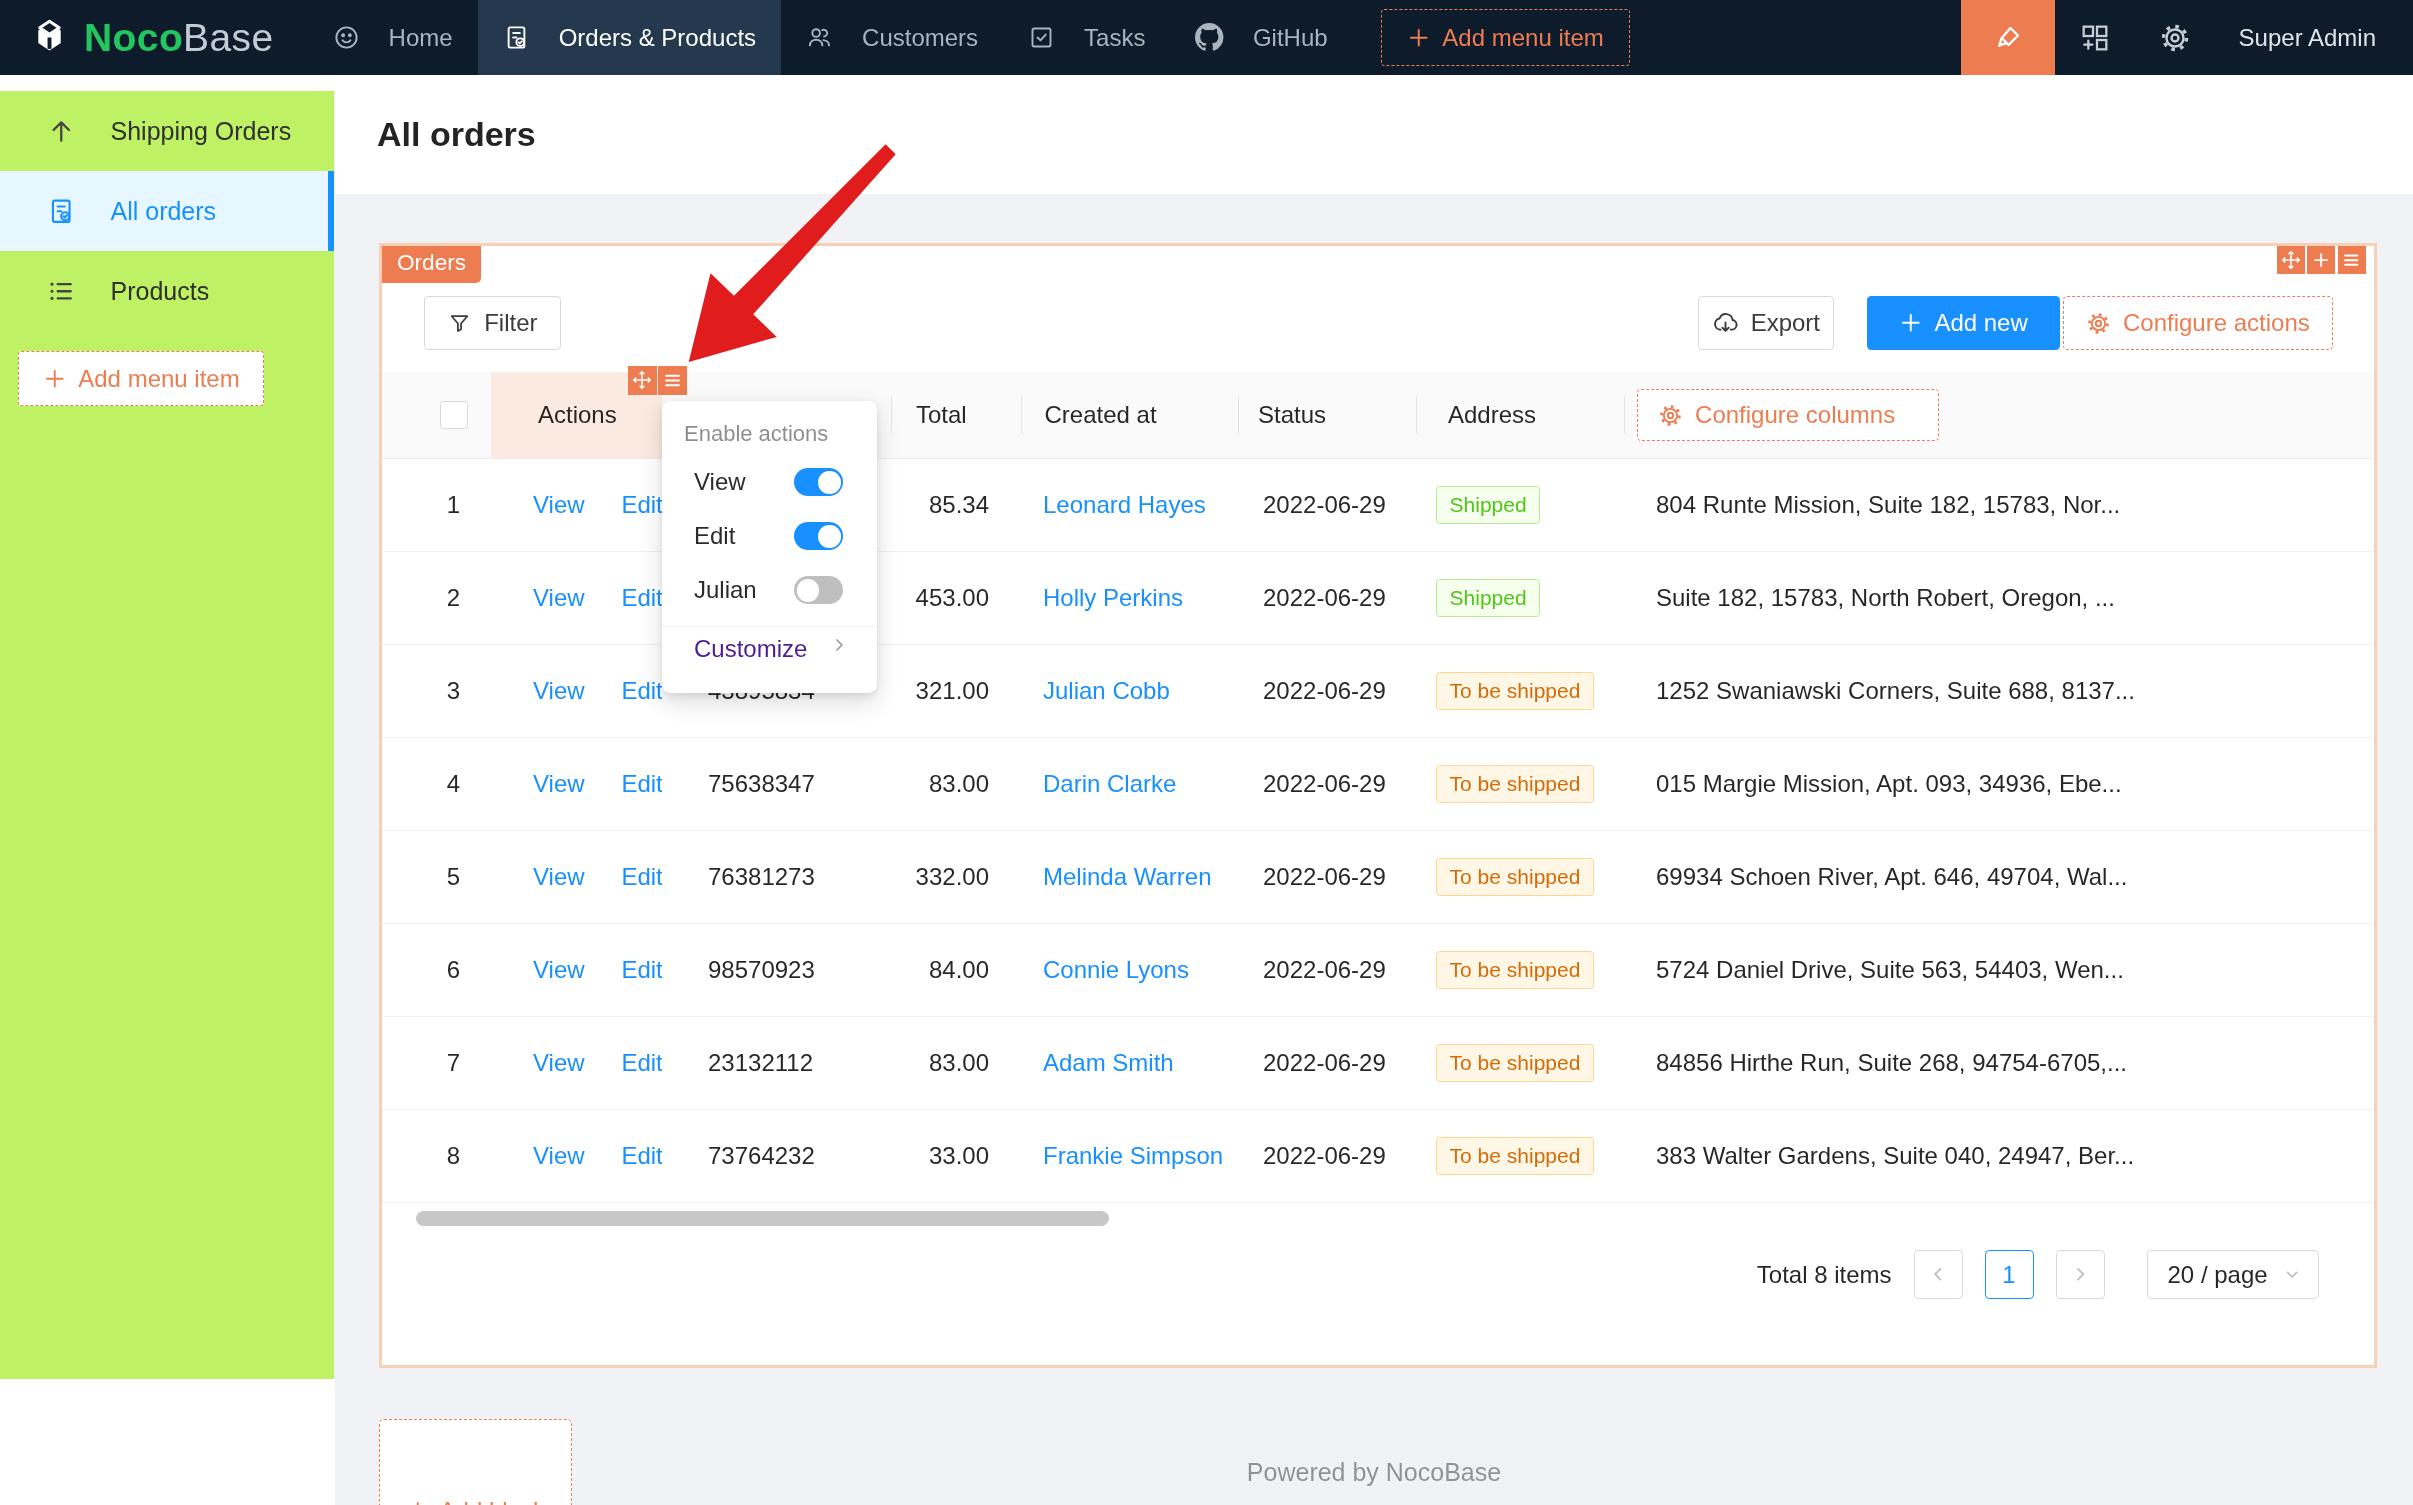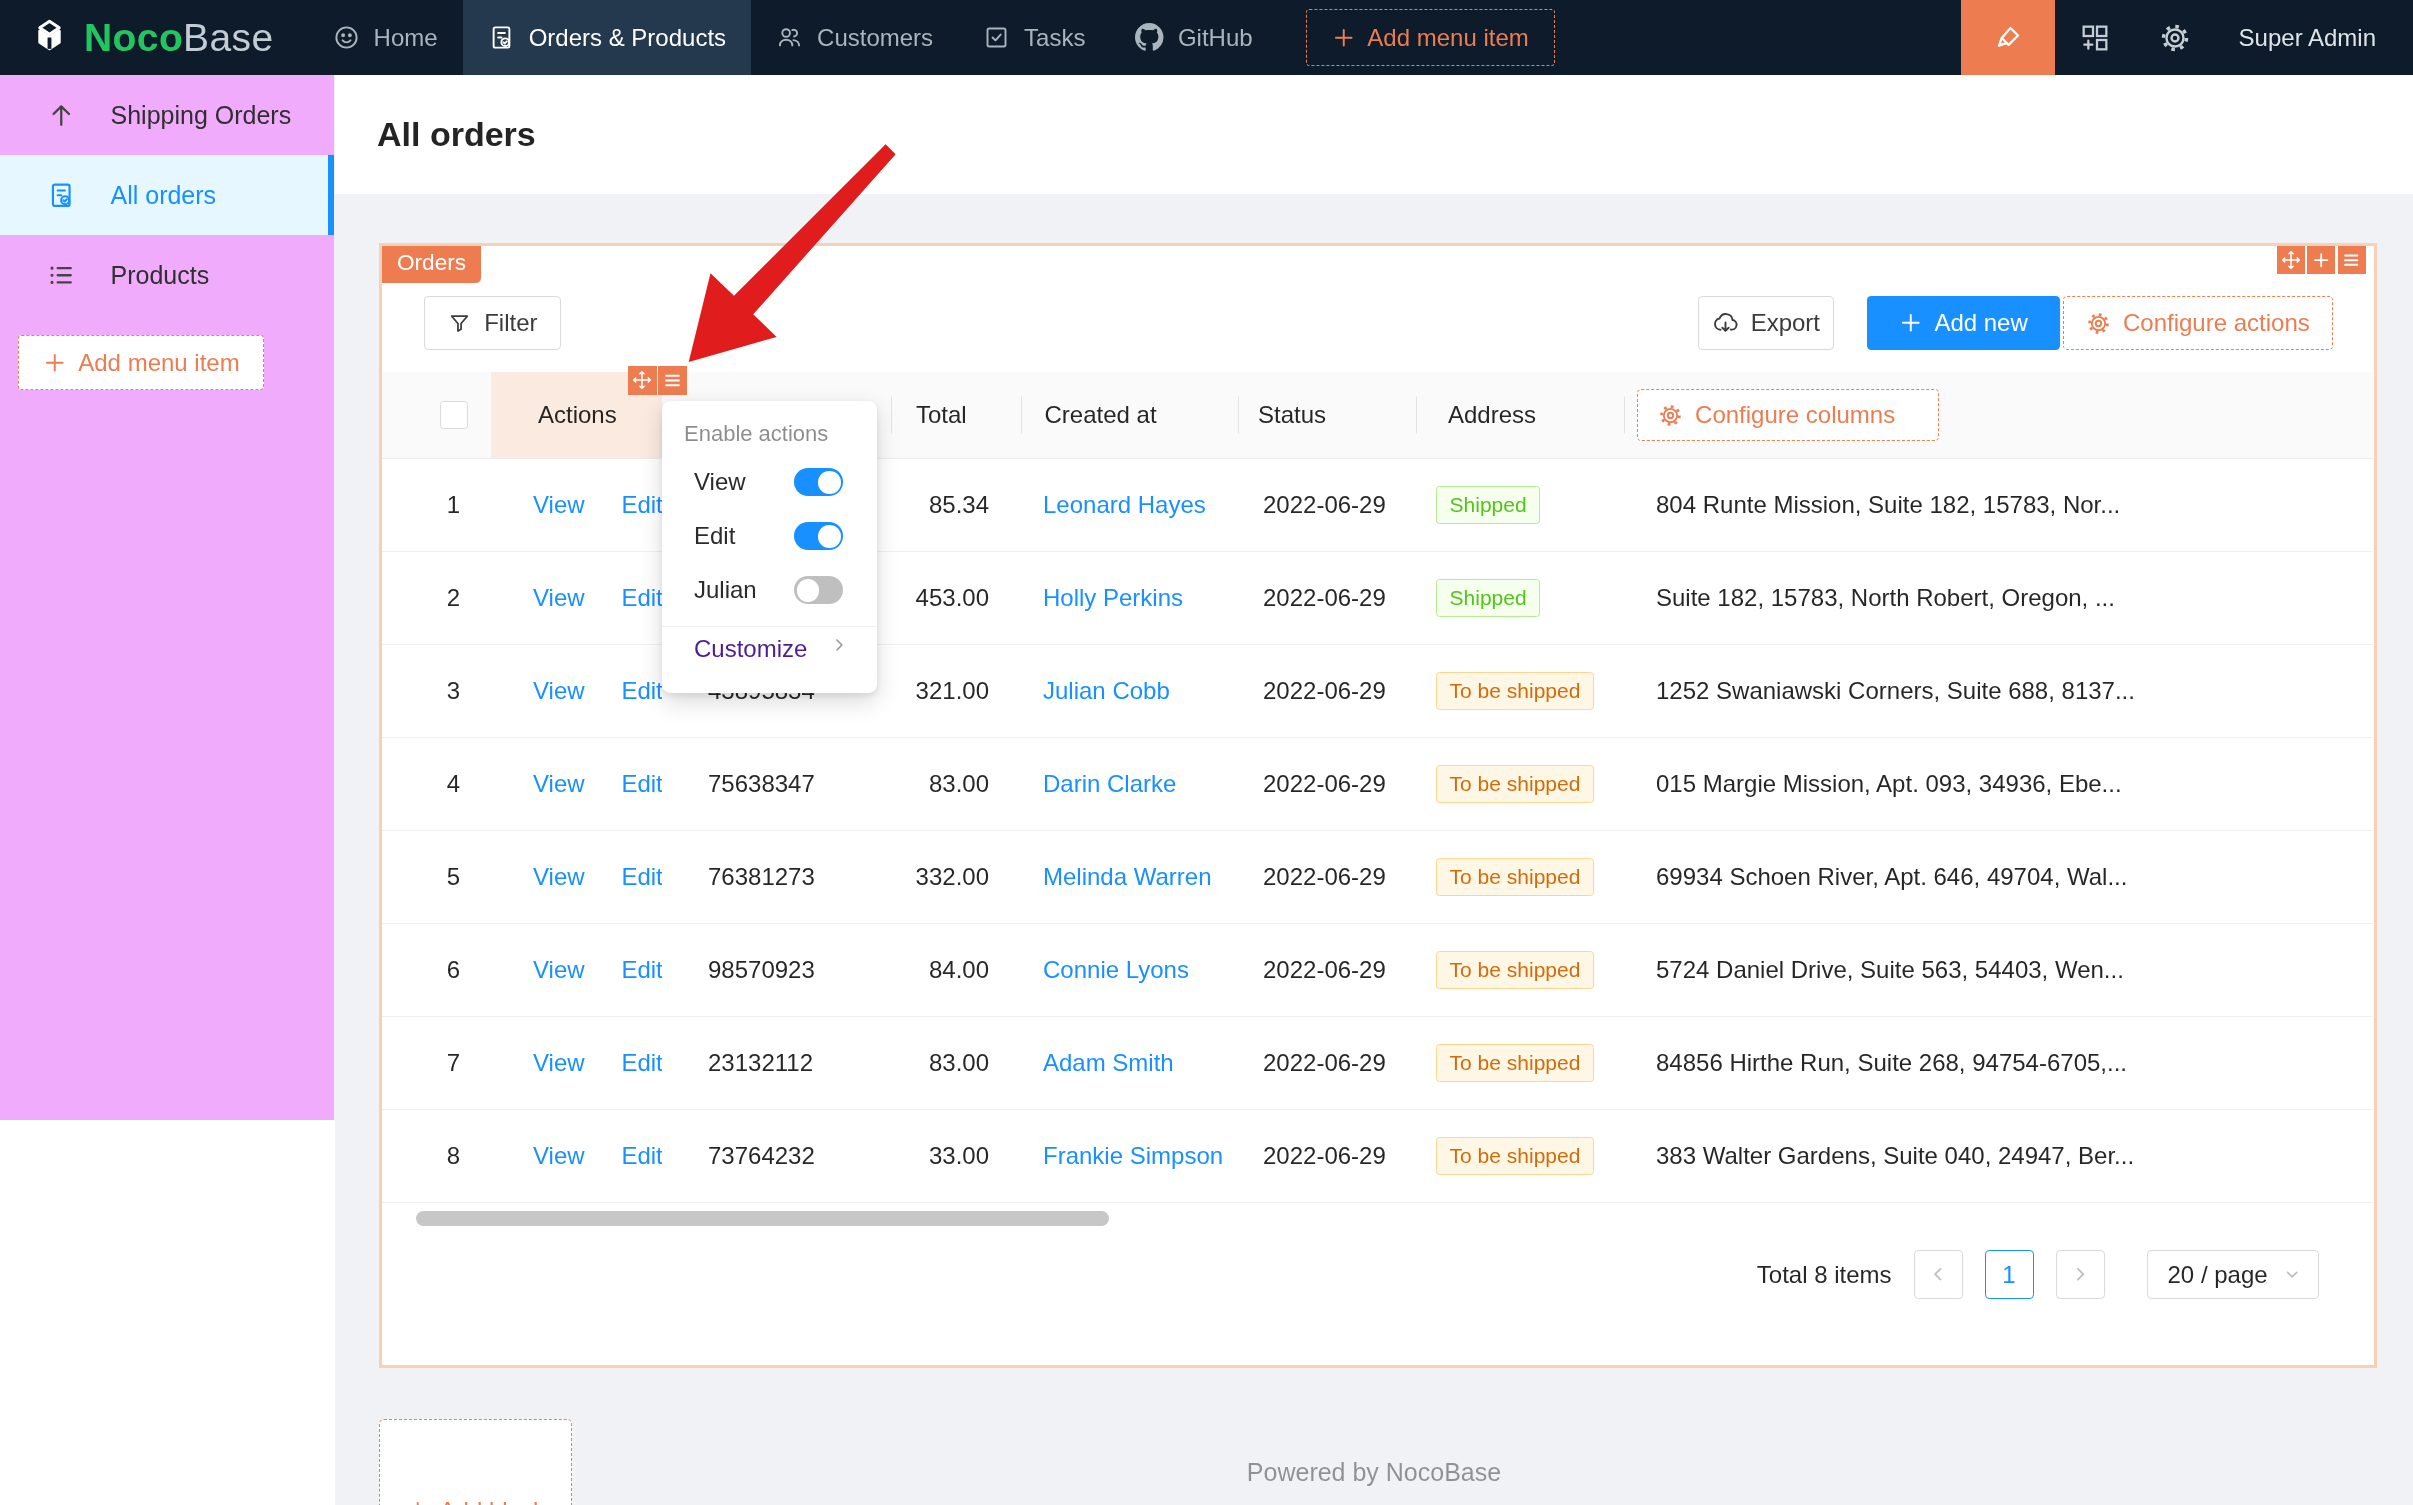--- a/index.html
+++ b/index.html
@@ -8,33 +8,33 @@
     font-family:"Liberation Sans", sans-serif;-webkit-font-smoothing:antialiased}
   .screen{position:relative;width:2413px;height:1505px}
 
   
   .nav{position:absolute;left:0;top:0;width:2413px;height:75px;background:#0d1b2b;
        display:flex;align-items:center;color:#a9b4bd}
   .logo{display:flex;align-items:center;gap:15px;padding:0 34px 0 30px}
   .logo-text{font-size:39px;letter-spacing:0.4px;white-space:nowrap}
   .logo-bold{color:#22c55e;font-weight:700}
   .logo-light{color:#c3ccd4;font-weight:400}
-  .nav-item{display:flex;align-items:center;gap:14px;height:75px;padding:0 25px;
+  .nav-item{display:flex;align-items:center;gap:29px;height:75px;padding:0 25px;
             font-size:24px;cursor:pointer;white-space:nowrap}
   .nav-item svg{flex:0 0 auto}
   .nav-item.active{background:#24384e;color:#fff}
   .nav-add{display:flex;align-items:center;gap:11.7px;height:57px;margin-left:28.5px;padding:0 25px;
            border:1.7px dashed #ed7d51;border-radius:3.4px;color:#ed7d51;font-size:24px;cursor:pointer}
   .nav-right{margin-left:auto;display:flex;align-items:center}
   .nav-editbtn{width:94px;height:75px;background:#ed7d51;display:flex;align-items:center;justify-content:center;cursor:pointer}
   .nav-ic{width:80px;height:75px;display:flex;align-items:center;justify-content:center;color:#c6cdd4;cursor:pointer}
   .nav-user{font-size:24px;color:#dfe4e8;padding:0 37px 0 23.5px;cursor:pointer}
 
   
-  .sidebar{position:absolute;left:0;top:75px;width:335px;height:1045px;background:#f0abfc;border-right:0.8px solid #eef0f2}
+  .sidebar{position:absolute;left:0;top:91px;width:335px;height:1288px;background:#bef264;border-right:0.8px solid #eef0f2}
   .side-item{position:relative;display:flex;align-items:center;gap:35px;height:80px;padding-left:47px;
              font-size:25px;color:#2f2f2f;cursor:pointer}
   .side-item svg{flex:0 0 auto}
   .side-item.active{background:#e6f7ff;color:#1890ff}
   .side-item.active::after{content:"";position:absolute;right:0;top:0;width:5.9px;height:100%;background:#1890ff}
   .side-add{position:absolute;left:18.4px;top:260px;width:246px;height:55px;border:1.7px dashed #ed7d51;border-radius:3.4px;
             display:flex;align-items:center;justify-content:center;gap:11.7px;color:#ed7d51;font-size:24px;cursor:pointer;background:#fff}
 
   
   .pagehead{position:absolute;left:335px;top:75px;width:2078px;height:119px;background:#fff;display:flex;align-items:center}

